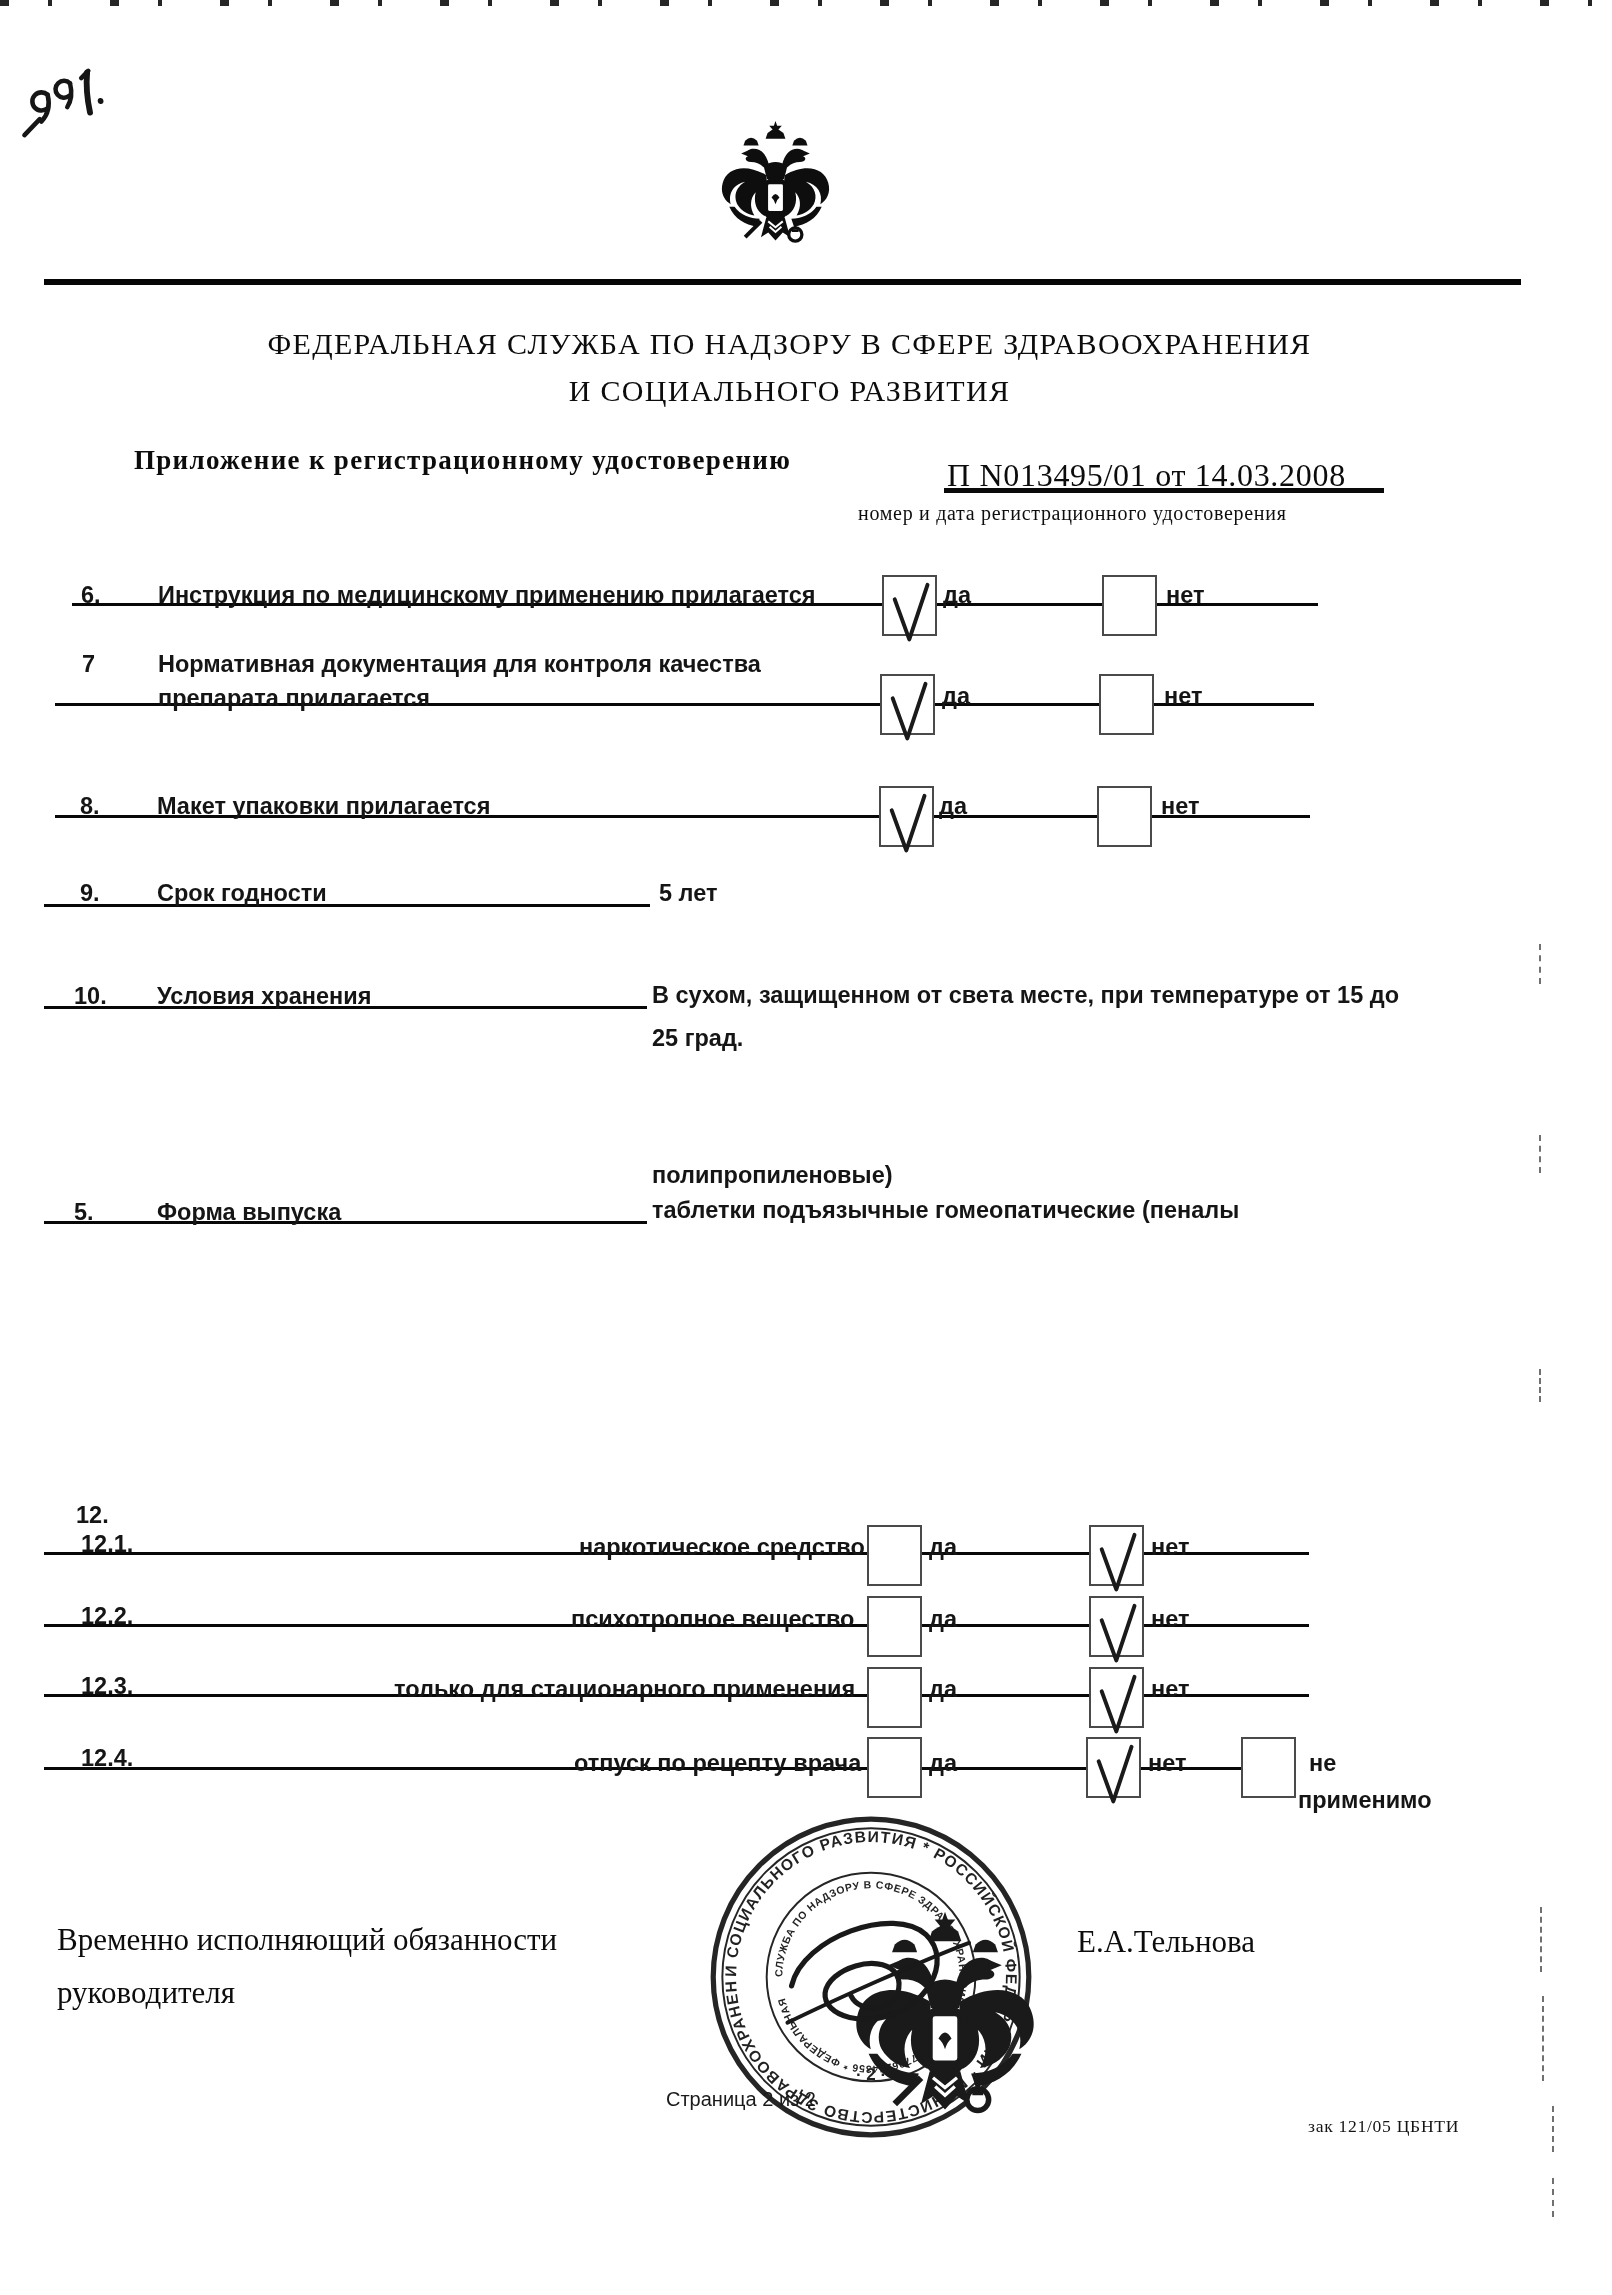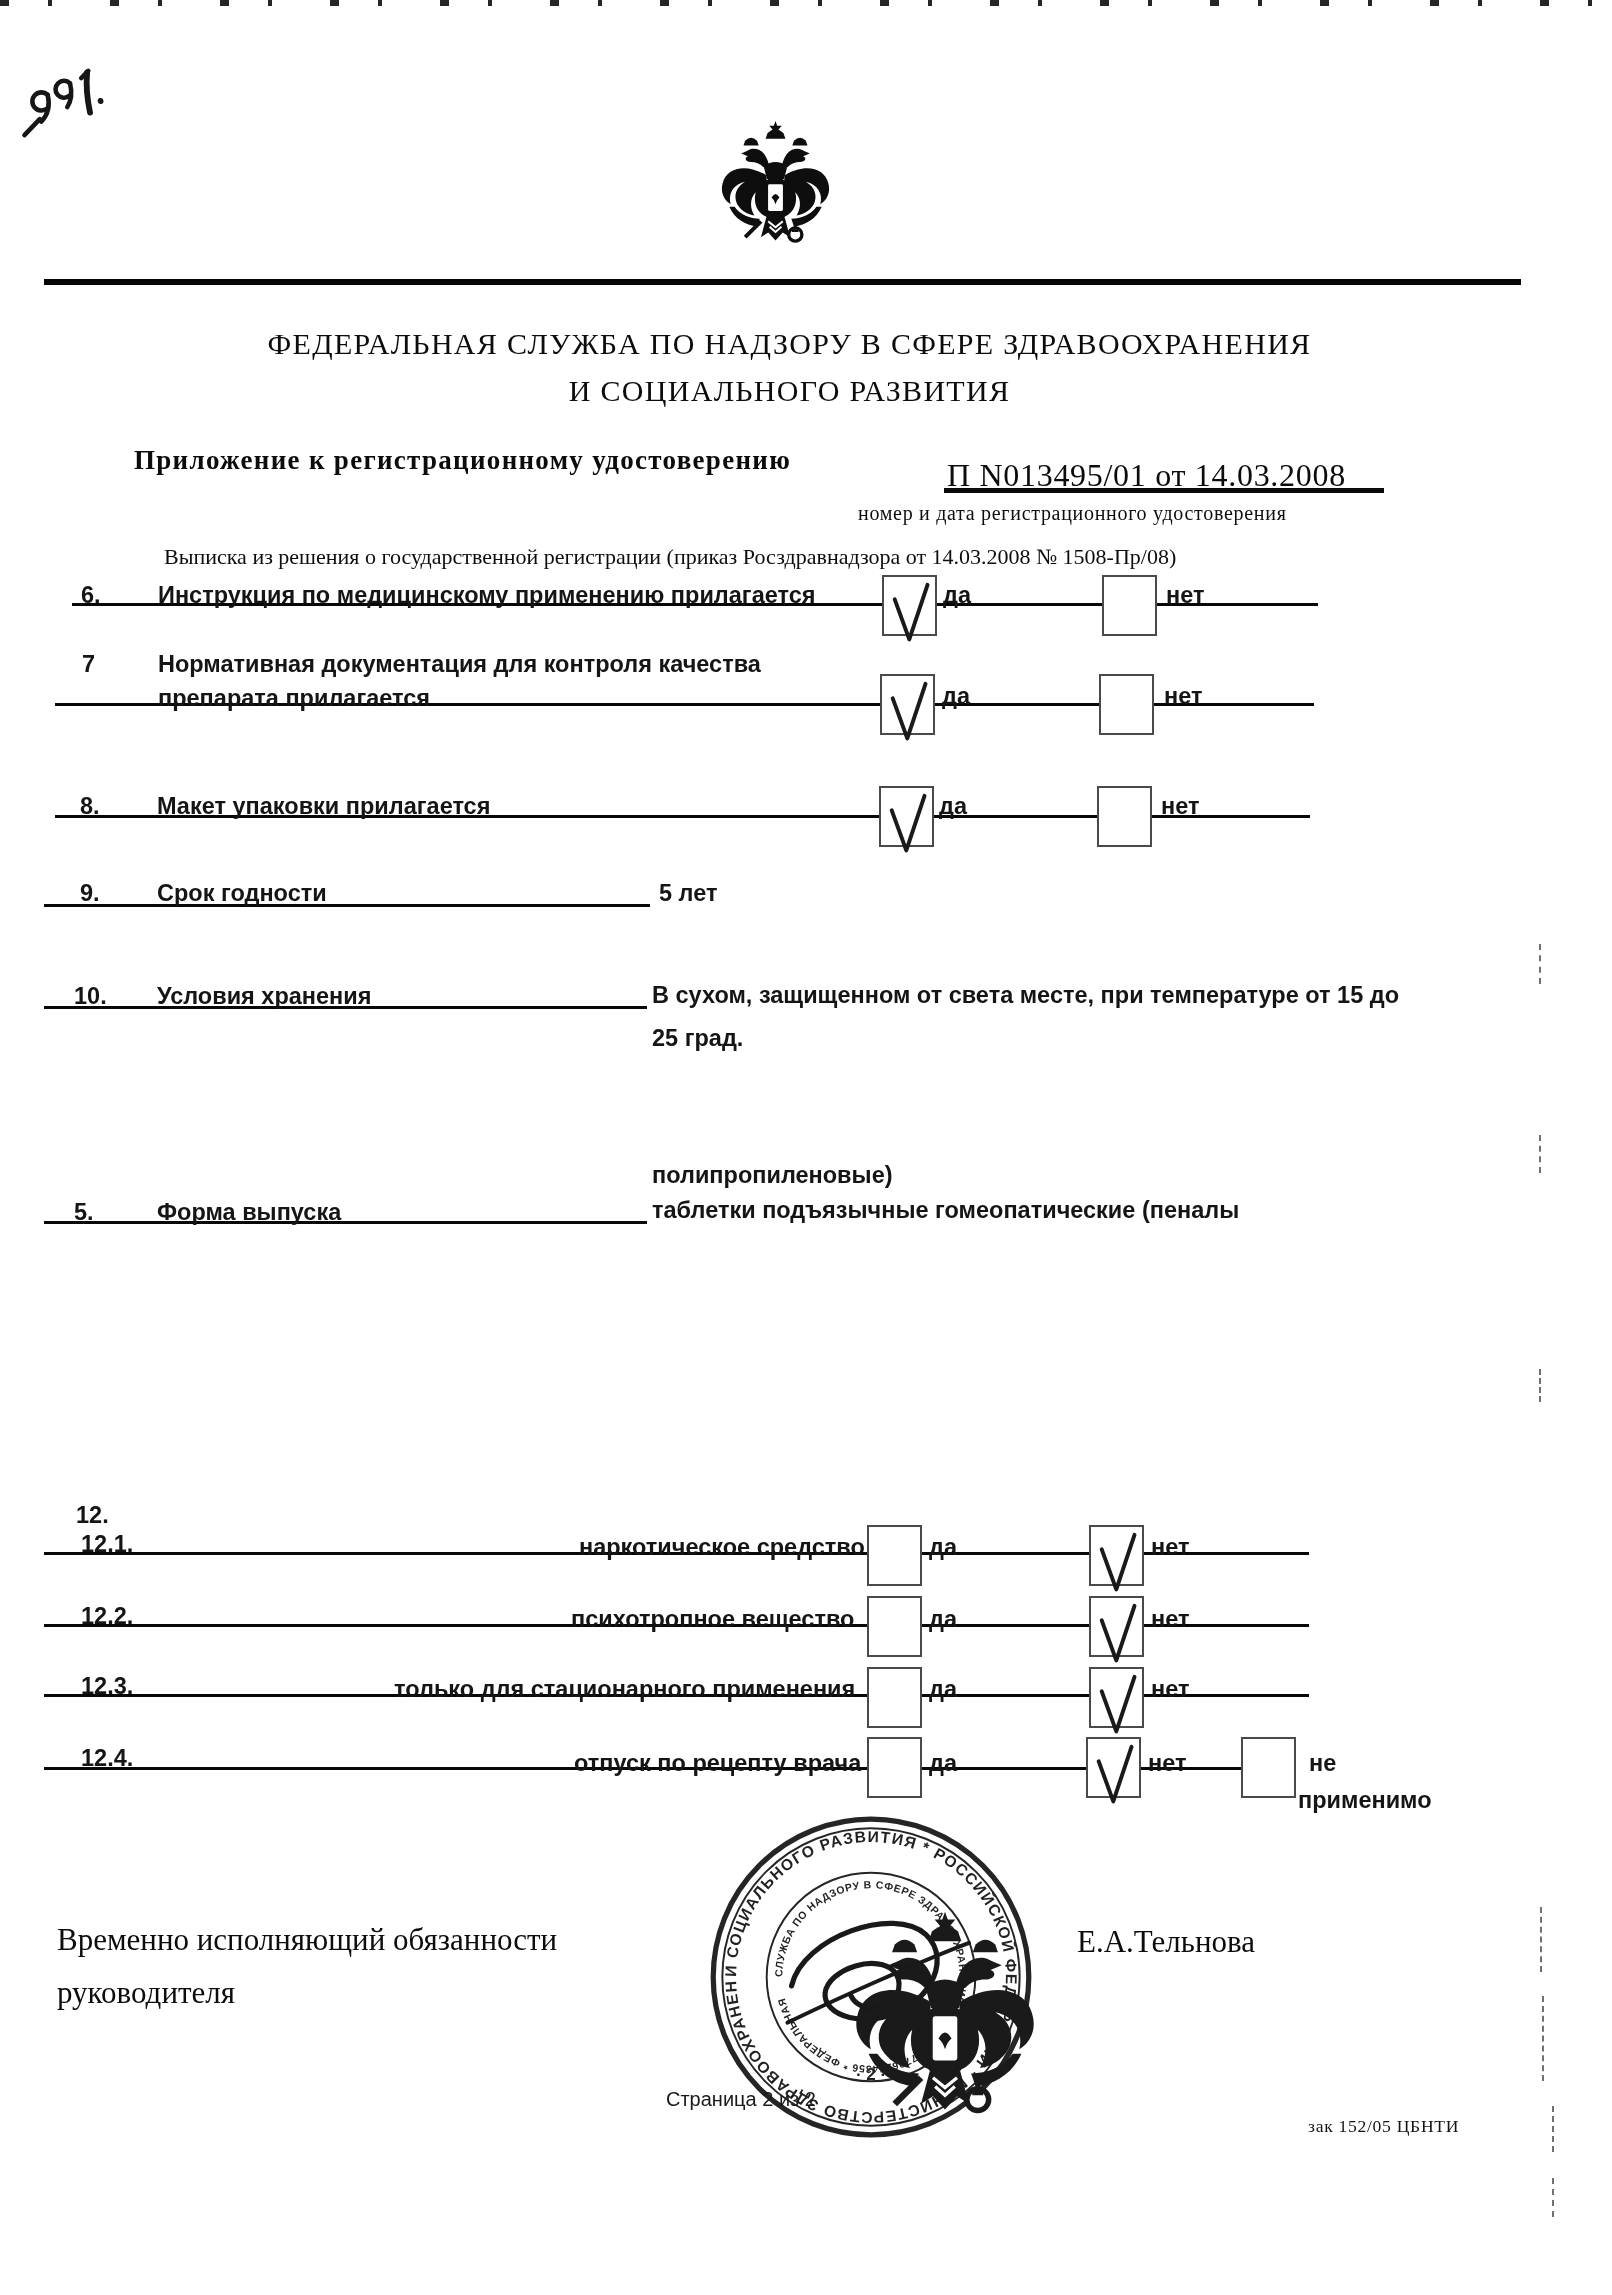--- a/index.html
+++ b/index.html
@@ -104,21 +104,20 @@
   <div class="abs hdr-rule"></div>
 
   <div class="abs ser agency l2">И СОЦИАЛЬНОГО РАЗВИТИЯ</div>
   <div class="abs ser agency l1">ФЕДЕРАЛЬНАЯ СЛУЖБА ПО НАДЗОРУ В СФЕРЕ ЗДРАВООХРАНЕНИЯ</div>
 
   <div class="abs ser apx-title">Приложение к регистрационному удостоверению</div>
   <div class="abs ser reg-num">П N013495/01 от 14.03.2008</div>
   <div class="abs reg-underline"></div>
   <div class="abs ser reg-caption">номер и дата регистрационного удостоверения</div>
 
-  <div class="abs ser extract">Выписка из решения о государственной регистрации (приказ Росздравнадзора от 14.03.2008 № 1508-Пр/08)</div>
 
   <span class="abs fnum" style="left:81px;top:582px">6.</span>
   <span class="abs flabel" style="left:158px;top:582px">Инструкция по медицинскому применению прилагается</span>
   <div class="abs rule" style="left:72px;top:603px;width:1246px"></div>
   <span class="abs cb" style="left:882px;top:575px">
     <svg class="check" viewBox="0 0 84 104" style="visibility: visible;">
         <path d="M16,32 L40,98 L70,8"></path>
       </svg>
   </span>
   <span class="abs flabel" style="left:943px;top:582px">да</span>
@@ -234,21 +233,21 @@
     
   </span>
   <span class="abs flabel" style="left:1309px;top:1750px">не</span>
   <span class="abs flabel" style="left:1298px;top:1787px">применимо</span>
 
   <div class="abs ser sig" style="left:57px;top:1922px">Временно исполняющий обязанности</div>
   <div class="abs ser sig" style="left:57px;top:1975px">руководителя</div>
   <div class="abs ser sig" style="left:1077px;top:1924px">Е.А.Тельнова</div>
 
   <div class="abs sans page-ind">Страница 2 из 2</div>
-  <div class="abs ser order-note">зак 152/05 ЦБНТИ</div>
+  <div class="abs ser order-note">зак 121/05 ЦБНТИ</div>
 
   <svg class="abs stamp" viewBox="0 0 500 500">
     <defs>
       <path id="arcOut" d="M43,250 A207,207 0 1 1 457,250 A207,207 0 1 1 43,250.01" fill="none"></path>
       <path id="arcIn" d="M114,250 A136,136 0 1 1 386,250 A136,136 0 1 1 114,250.01" fill="none"></path>
     </defs>
     <circle cx="250" cy="250" r="242" fill="none" stroke="#1a1a1a" stroke-width="8"></circle>
     <circle cx="250" cy="250" r="228" fill="none" stroke="#1a1a1a" stroke-width="3"></circle>
     <circle cx="250" cy="250" r="160" fill="none" stroke="#1a1a1a" stroke-width="3"></circle>
     <text font-size="24" letter-spacing="2">

